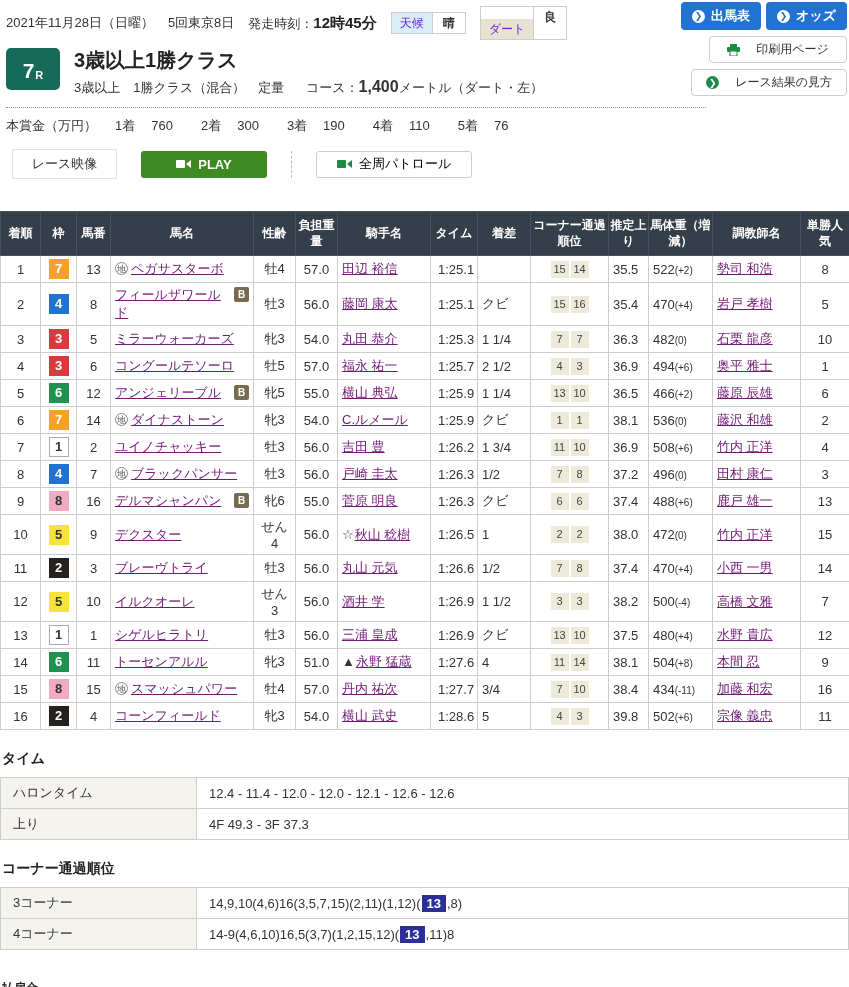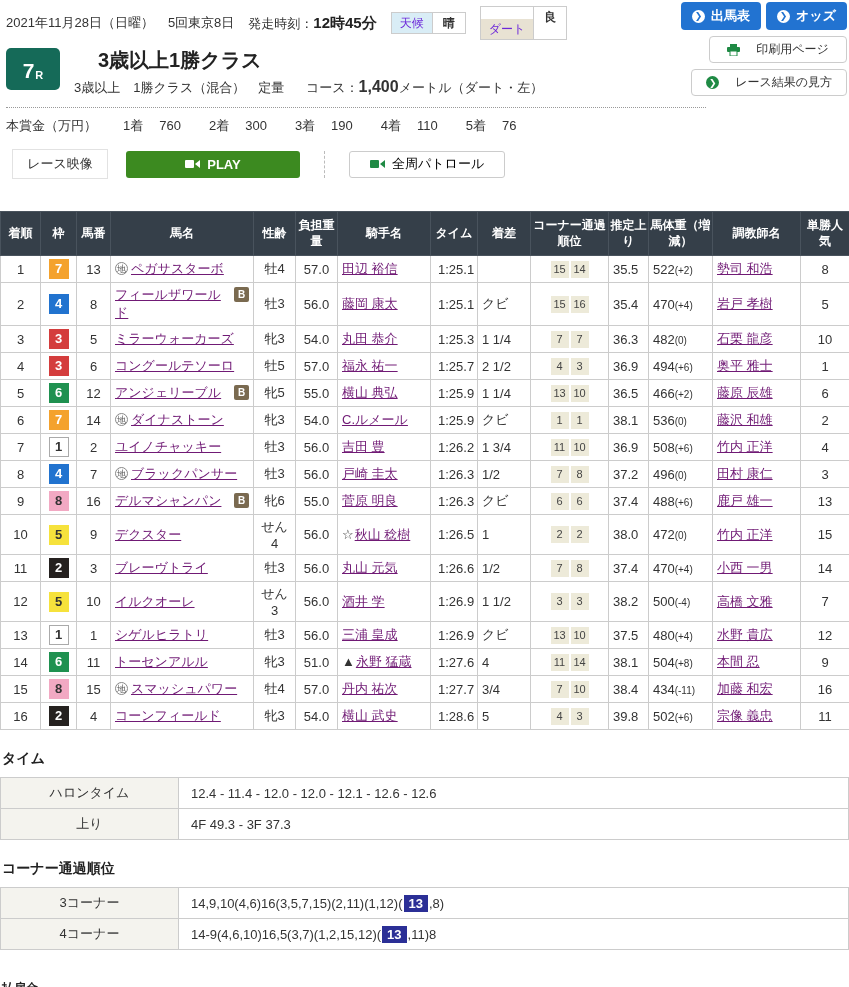--- a/index.html
+++ b/index.html
@@ -32,34 +32,34 @@
                justify-content:center; font-family:inherit; }
   .green-circle { background:#1f8a44; color:#fff; width:13px; height:13px; border-radius:50%; font-size:9px;
                   display:inline-flex; align-items:center; justify-content:center; font-weight:bold; }
 
   
   .race-head { display:flex; gap:14px; padding:4px 0 2px 0; align-items:flex-start; }
   .race-num { background:#156a58; color:#fff; width:54px; height:42px; border-radius:5px;
               display:flex; align-items:flex-end; justify-content:center; font-weight:bold; padding-bottom:9px; }
   .race-num .n { font-size:21px; line-height:1; }
   .race-num .r { font-size:11px; line-height:1; margin-left:1px; }
-  .race-title { font-size:20px; font-weight:bold; color:#222; line-height:1.2;margin-left:24px; }
+  .race-title { font-size:20px; font-weight:bold; color:#222; line-height:1.2; }
   .race-sub { font-size:13px; margin-top:6px; color:#333; }
   .race-sub .dist { font-size:16px; font-weight:bold; }
   .dotted { border-bottom:1px dotted #999; width:700px; margin:8px 0 0 0; }
   .prize-row { display:flex; gap:0; padding:9px 0 2px 0; font-size:13px; align-items:baseline; }
-  .prize-row .plabel0 { margin-right:26px; }
+  .prize-row .plabel0 { margin-right:18px; }
   .prize-row .pp { margin-right:28px; }
   .prize-row .pp b { font-weight:normal; margin-left:16px; }
 
   
   .video-row { display:flex; align-items:center; margin:12px 0 12px 0; padding-left:6px; }
-  .video-label { border:1px solid #e2e2e2; background:#fff; padding:5px 0; width:96px; text-align:center; font-size:13px; }
-  .play-btn { background:#3c8a20; color:#fff; font-weight:bold; width:174px; height:27px; border:none; border-radius:3px;
-              display:flex; align-items:center; justify-content:center; gap:7px; font-size:13px; margin-left:18px;
+  .video-label { border:1px solid #e2e2e2; background:#fff; padding:5px 0; width:105px; text-align:center; font-size:13px; }
+  .play-btn { background:#3c8a20; color:#fff; font-weight:bold; width:126px; height:27px; border:none; border-radius:3px;
+              display:flex; align-items:center; justify-content:center; gap:7px; font-size:13px; margin-left:24px;
               cursor:pointer; font-family:inherit; }
   .dash-sep { border-left:1px dashed #bbb; height:27px; margin:0 24px 0 24px; }
   .patrol-btn { background:#fff; border:1px solid #ccc; border-radius:3px; height:27px; padding:0 20px;
                 display:flex; align-items:center; gap:7px; font-size:13px; cursor:pointer; color:#000000; font-family:inherit; }
   .cam-ic svg { display:block; }
 
   
   table.results { border-collapse:collapse; width:849px; table-layout:fixed; font-size:13px;margin-top:32px; }
   table.results thead th { background:#353f49; color:#fff; font-weight:bold; font-size:12px;
       border:1px solid #49535d; padding:3px 1px; line-height:1.3; text-align:center; vertical-align:middle; height:44px; }
@@ -82,21 +82,21 @@
            line-height:15px; text-align:center; border-radius:2px; margin-top:1px; }
   .cbox { display:inline-block; background:#edead9; color:#444; font-size:11px; min-width:18px; height:17px;
           line-height:17px; text-align:center; margin:0 1px; padding:0 1px; }
   .bwd { font-size:10px; color:#333; }
   .jmark { margin-right:1px; color:#333; }
 
   
   .sec-title { font-weight:bold; font-size:14px; margin:20px 0 9px 0; color:#222; padding-left:2px; }
   table.lbltable { width:849px; border-collapse:collapse; font-size:13px; }
   table.lbltable td { border:1px solid #ccc; padding:6px 12px; height:28px; }
-  table.lbltable .lt-label { width:178px; background:#f4f3ee;text-align:center; }
+  table.lbltable .lt-label { width:196px; background:#f4f3ee; }
   .hl13 { background:#2b2f96; color:#fff; font-weight:bold; padding:1px 5px; margin:0 1px; }
 
   
   .payout-title { font-size:12px; font-weight:bold; margin:30px 0 0 2px; color:#222; padding-bottom:8px; }
   .payout-rule { border-bottom:1px solid #ddd; position:relative; margin-bottom:16px; height:0; }
   .payout-rule .green { position:absolute; left:0; top:-1px; width:320px; height:2px; background:#3a9a4a; }
 </style>
 </head>
 <body>
 

